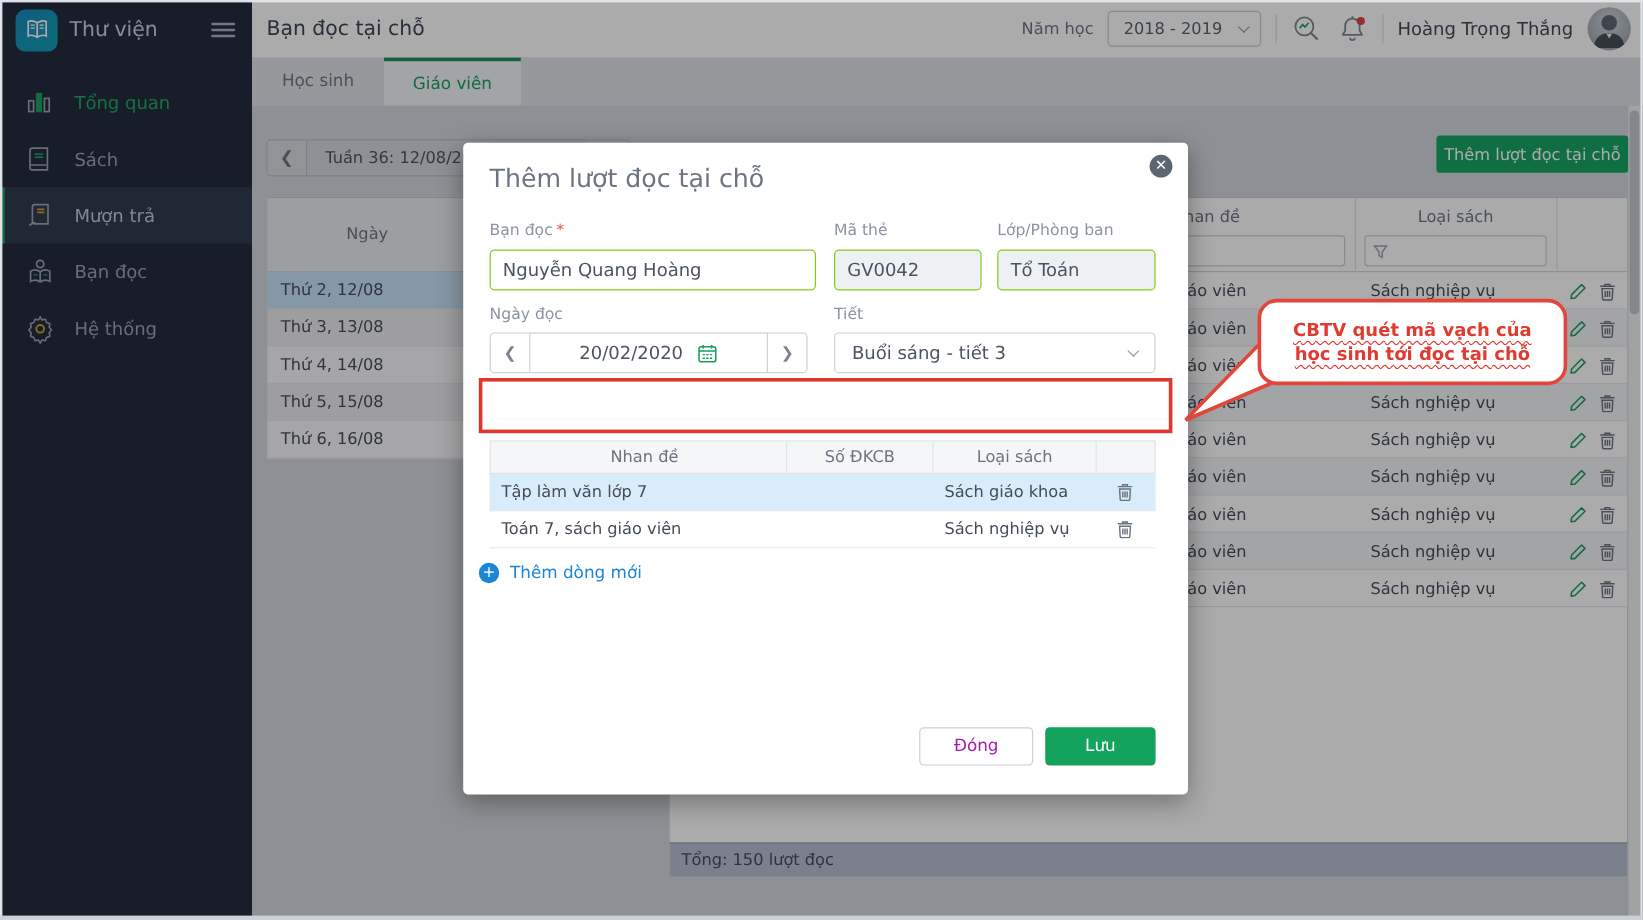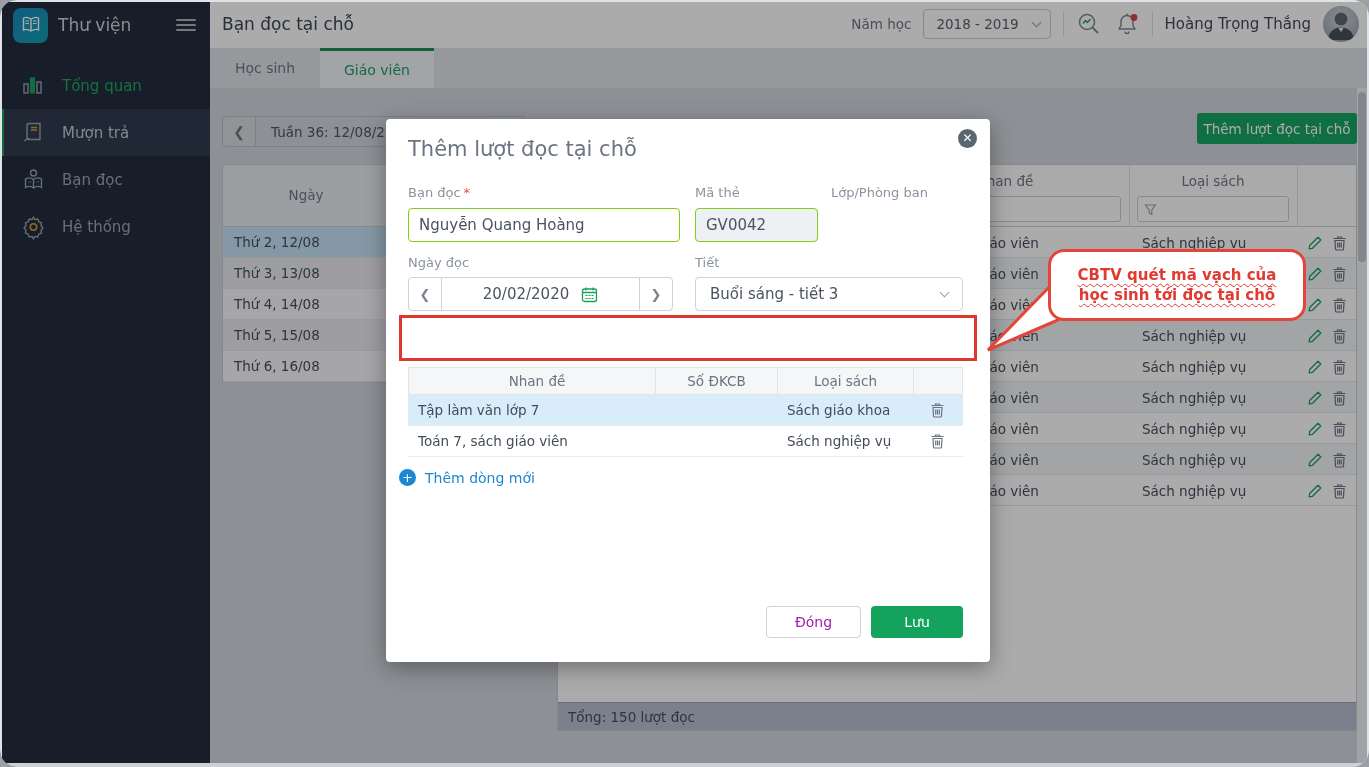--- a/index.html
+++ b/index.html
@@ -1,18 +1,18 @@
 <!DOCTYPE html>
 <html lang="vi"><head>
 <meta charset="utf-8">
 <style>
   * { margin:0; padding:0; box-sizing:border-box;
       font-family:"DejaVu Sans","Liberation Sans",sans-serif; }
   body { background:#9aa0a6; }
-  .screen { position:relative; width:1369px; height:767px; background:#d2d6db; overflow:hidden;border-radius:17px; }
+  .screen { position:relative; width:1369px; height:767px; background:#d2d6db; overflow:hidden; }
 
   
   .frame { position:absolute; background:#dfe3e7; z-index:300; }
   .frame.top{left:0;top:0;width:1369px;height:2px;}
   .frame.left{left:0;top:0;width:2px;height:767px;}
   .frame.right{left:1367px;top:0;width:2px;height:767px;}
   .frame.bottom{left:0;top:763px;width:1369px;height:4px;background:#ccd1d6;}
 
   
   .sidebar { position:absolute; left:0; top:0; width:210px; height:767px; background:#1f2a39; z-index:5; }
@@ -175,20 +175,28 @@
     </div>
     <div class="menu">
       <div class="menu-item green">
         <svg class="mi-icon" viewBox="0 0 27 27">
           <rect x="4" y="12" width="4" height="9" fill="none" stroke="#9aa3ad" stroke-width="1.4"></rect>
           <rect x="10.5" y="6" width="4" height="15" fill="#17a05c" stroke="#17a05c" stroke-width="1.2"></rect>
           <rect x="17" y="10" width="4" height="11" fill="none" stroke="#9aa3ad" stroke-width="1.4"></rect>
         </svg>
         <span class="lbl">Tổng quan</span>
       </div>
+      <div class="menu-item">
+        <svg class="mi-icon" viewBox="0 0 27 27">
+          <path d="M7 4.5h12.5v18H7a2 2 0 0 1-2-2v-14a2 2 0 0 1 2-2z" fill="none" stroke="#9aa3ad" stroke-width="1.4"></path>
+          <path d="M5.5 18.5h13" stroke="#9aa3ad" stroke-width="1.2"></path>
+          <path d="M9 9.5h7M9 12h7" stroke="#17a05c" stroke-width="1.4"></path>
+        </svg>
+        <span class="lbl">Sách</span>
+      </div>
       <div class="menu-item active">
         <svg class="mi-icon" viewBox="0 0 27 27">
           <path d="M9 4.5h11v16H9a2 2 0 0 1-2-2v-12a2 2 0 0 1 2-2z" fill="none" stroke="#9aa3ad" stroke-width="1.4"></path>
           <path d="M11 8.5h6M11 11h6" stroke="#c9a227" stroke-width="1.4"></path>
           <path d="M4.5 22c1.5-2 3-2.5 5-2.5" fill="none" stroke="#9aa3ad" stroke-width="1.4"></path>
         </svg>
         <span class="lbl">Mượn trả</span>
       </div>
       <div class="menu-item">
         <svg class="mi-icon" viewBox="0 0 27 27">
@@ -402,20 +410,21 @@
   <div class="modal">
     <button class="m-close">✕</button>
     <div class="m-title">Thêm lượt đọc tại chỗ</div>
 
     <span class="m-label" style="left:22px;top:66px;"><span>Bạn đọc</span><span class="req">*</span></span>
     <span class="m-label" style="left:309px;top:66px;">Mã thẻ</span>
     <span class="m-label" style="left:445px;top:66px;">Lớp/Phòng ban</span>
 
     <input class="m-input" style="left: 22px; top: 89px; width: 272px;" value="Nguyễn Quang Hoàng">
     <input class="m-input ro" style="left: 309px; top: 89px; width: 123px;" readonly="" value="GV0042">
+    <input class="m-input ro" style="left: 445px; top: 89px; width: 132px;" readonly="" value="Tổ Toán">
 
     <span class="m-label" style="left:22px;top:136px;">Ngày đọc</span>
     <span class="m-label" style="left:309px;top:136px;">Tiết</span>
 
     <div class="dgrp">
       <button class="db l">❮</button>
       <div class="dmid">
         <span>20/02/2020</span>
         <svg width="17" height="17" viewBox="0 0 17 17">
           <rect x="1.5" y="3" width="14" height="12.5" rx="2" fill="none" stroke="#17a05c" stroke-width="1.3"></rect>

